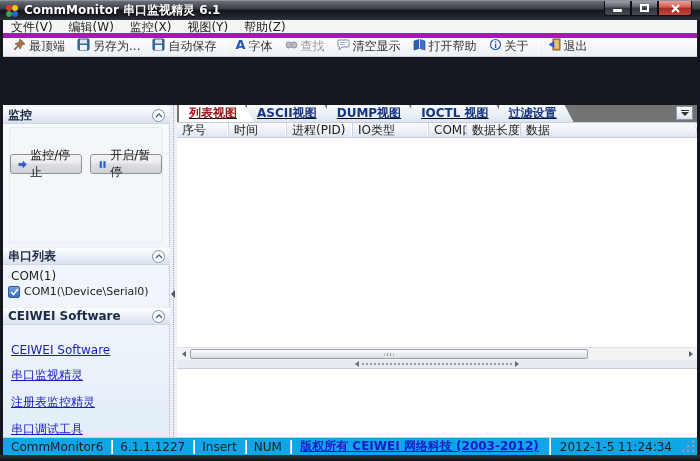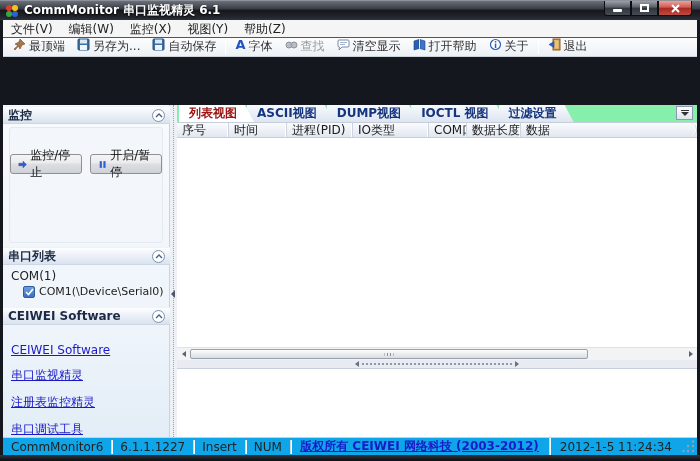--- a/index.html
+++ b/index.html
@@ -18,21 +18,21 @@
     background:linear-gradient(180deg,#9ba0a8 0%,#585d66 45%,#31353c 50%,#464b53 100%);
     display:flex; align-items:center; justify-content:center; }
   .winbtn:first-child { border-bottom-left-radius:3px; }
   .winbtn.close { background:linear-gradient(180deg,#f0a09a 0%,#d05a50 45%,#a52a22 50%,#c04a40 100%);
     border-bottom-right-radius:3px; width:34px; }
   .glyph-min { width:9px; height:3px; background:#fff; border-radius:1px; margin-top:4px; }
   .glyph-max { width:9px; height:8px; border:2px solid #fff; }
 
   
   .menubar { position:absolute; left:3px; top:20px; width:694px; height:18px;
-    background:#f5f5f5; border-bottom:1px solid #a21caf; display:flex; align-items:center;
+    background:#f5f5f5; border-bottom:5px solid #a21caf; display:flex; align-items:center;
     font-size:12px; color:#222; }
   .menu-item { padding:0 8px; height:18px; line-height:18px; }
 
   
   .toolbar { position:absolute; left:3px; top:38px; width:694px; height:19px;
     background:linear-gradient(180deg,#fdfdfe,#ecf0f5); border-bottom:1px solid #ccd2da;
     display:flex; align-items:center; padding-left:4px; font-size:12px; color:#333; }
   .tool-btn { display:flex; gap:3px; padding:0 6px; height:19px; white-space:nowrap; }
   .tool-btn.disabled { color:#9b9b9b; }
   .tool-sep { width:1px; height:14px; background:#c7cdd5; border-right:1px solid #fff; margin:0 3px; }
@@ -53,35 +53,35 @@
     background:#fff; display:flex; align-items:center; justify-content:center; }
   .monitor-box { position:absolute; left:6px; top:22px; width:154px; height:116px;
     background:#f3f6fa; border:1px solid #e4eaf2; border-radius:3px; }
   .monitor-buttons { display:flex; justify-content:center; gap:8px; margin-top:26px; }
   .w7btn { display:flex; align-items:center; gap:3px; height:20px; padding:0 7px;
     border:1px solid #8e9094; border-radius:3px; font-size:12px; color:#111;
     background:linear-gradient(180deg,#f5f5f5 0%,#ebebee 45%,#dcdee2 50%,#cfd2d8 100%); }
   .bicon { width:11px; height:11px; }
   .portlist-body { position:absolute; left:0; top:161px; width:167px; font-size:12px; color:#222; }
   .port-group { padding:3px 0 2px 8px; }
-  .port-row { display:flex; align-items:center; gap:4px; padding-left:20px; font-size:11px; }
+  .port-row { display:flex; align-items:center; gap:4px; padding-left:5px; font-size:11px; }
   .checkbox { width:12px; height:12px; border:1px solid #2c5aa0; border-radius:2px;
     background:linear-gradient(180deg,#6f9ede,#3f6fbe); display:flex; align-items:center; justify-content:center; }
   .links { position:absolute; left:8px; top:238px; display:flex; flex-direction:column; gap:10px; font-size:12px; }
   .links a { color:#1a1ac8; text-decoration:underline; }
 
   
   .vsplitter { position:absolute; left:167px; top:0; width:7px; height:380px; background:#edf1f6; }
   .vsplitter .dots { position:absolute; left:3px; top:0; height:380px; border-left:1px dotted #97a1af; }
   .vsplit-arrow { position:absolute; left:1px; top:185px; width:0; height:0;
     border-top:4px solid transparent; border-bottom:4px solid transparent; border-right:4px solid #4a5568; }
 
   
   .main { position:absolute; left:174px; top:0; width:520px; height:380px; display:flex; flex-direction:column; }
-  .tabrow { position:relative; height:17px; background:#86efac; display:flex; padding-left:2px; }
+  .tabrow { position:relative; height:17px; background:#737373; display:flex; padding-left:2px;text-decoration:underline; }
   .tab { position:relative; height:17px; line-height:16px; padding:0 17px 0 10px; margin-right:-7px;
     clip-path:polygon(0 0, calc(100% - 9px) 0, 100% 100%, 0 100%);
     background:linear-gradient(180deg,#f8fafd,#dde5f0); color:#16357f; font-weight:bold; font-size:12px;
     filter:drop-shadow(1px 0 0 #96a5c1); }
   .tab:nth-child(1){z-index:6;} .tab:nth-child(2){z-index:5;} .tab:nth-child(3){z-index:4;}
   .tab:nth-child(4){z-index:3;} .tab:nth-child(5){z-index:2;}
   .tab.active { background:#fff; color:#9c1414; }
   .tab-drop { position:absolute; right:4px; top:1px; width:17px; height:14px;
     border:1px solid #8a99b4; background:linear-gradient(180deg,#fff,#dde3ec);
     display:flex; align-items:center; justify-content:center; z-index:10; }

